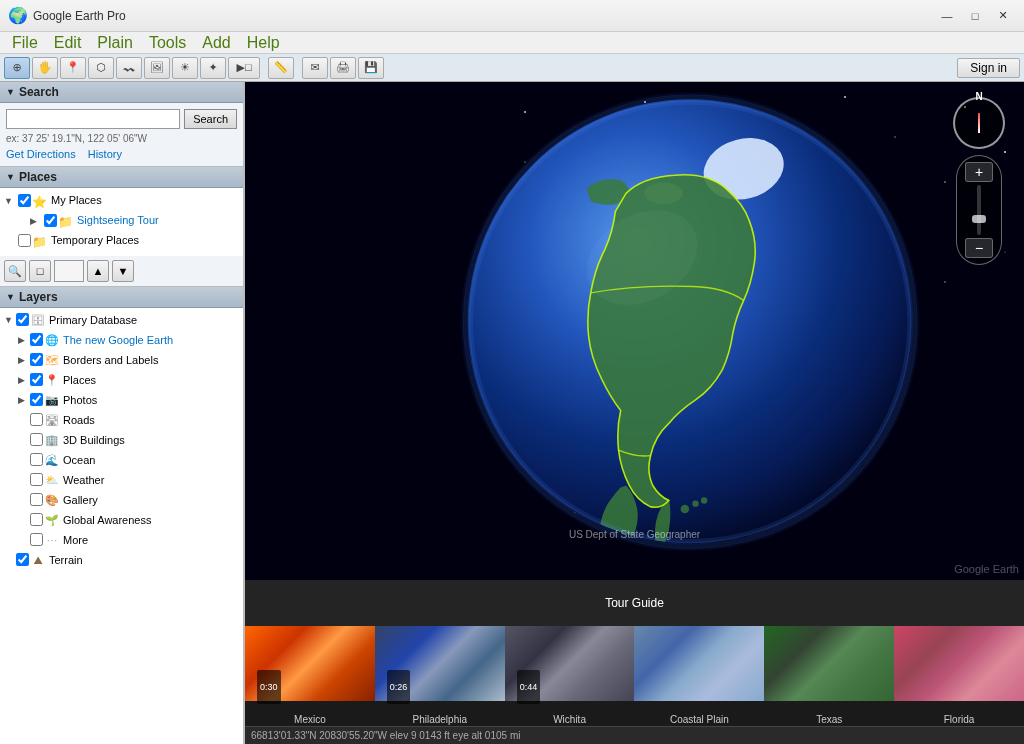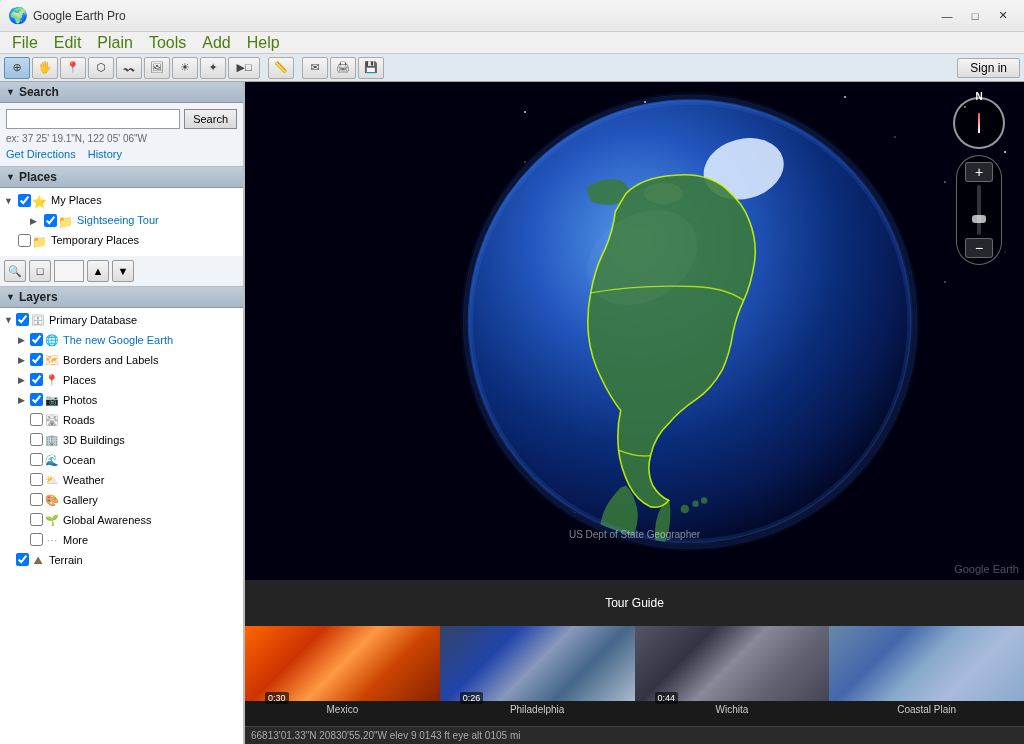--- a/index.html
+++ b/index.html
@@ -314,31 +314,31 @@
       position: relative;
       overflow: hidden;
       cursor: pointer;
     }
     .tour-thumb-img {
       width: 100%; height: 75px;
       object-fit: cover;
     }
     .tour-thumb-overlay {
       position: absolute;
-      bottom: 22px; left: 20px;
+      bottom: 22px; left: 12px;
       background: rgba(0,0,0,0.6);
       color: white; font-size: 9px;
-      padding: 1px 3px;
+      padding: 12px 3px;
       border-radius: 2px;
     }
     .tour-thumb-label {
       color: #ccc;
       font-size: 10px;
       text-align: center;
-      padding: 3px 2px;
+      padding: 13px 2px;
       background: #1a1a1a;
     }
 
     
     #status-bar {
       height: 18px;
       background: #2a2a2a;
       color: #aaa;
       font-size: 10px;
       display: flex;
@@ -704,20 +704,28 @@
       </div>
       <div class="tour-thumb">
         <div class="tour-thumb-img thumb-wichita"></div>
         <div class="tour-thumb-overlay">0:44</div>
         <div class="tour-thumb-label">Wichita</div>
       </div>
       <div class="tour-thumb">
         <div class="tour-thumb-img thumb-coastal"></div>
         <div class="tour-thumb-label">Coastal Plain</div>
       </div>
+      <div class="tour-thumb">
+        <div class="tour-thumb-img thumb-texas"></div>
+        <div class="tour-thumb-label">Texas</div>
+      </div>
+      <div class="tour-thumb">
+        <div class="tour-thumb-img thumb-florida"></div>
+        <div class="tour-thumb-label">Florida</div>
+      </div>
     </div>
 
     <div id="status-bar">
       <span>66813'01.33"N  20830'55.20"W  elev 9 0143 ft  eye alt 0105 mi</span>
     </div>
 
   </div>
 </div>
 
 </body></html>

